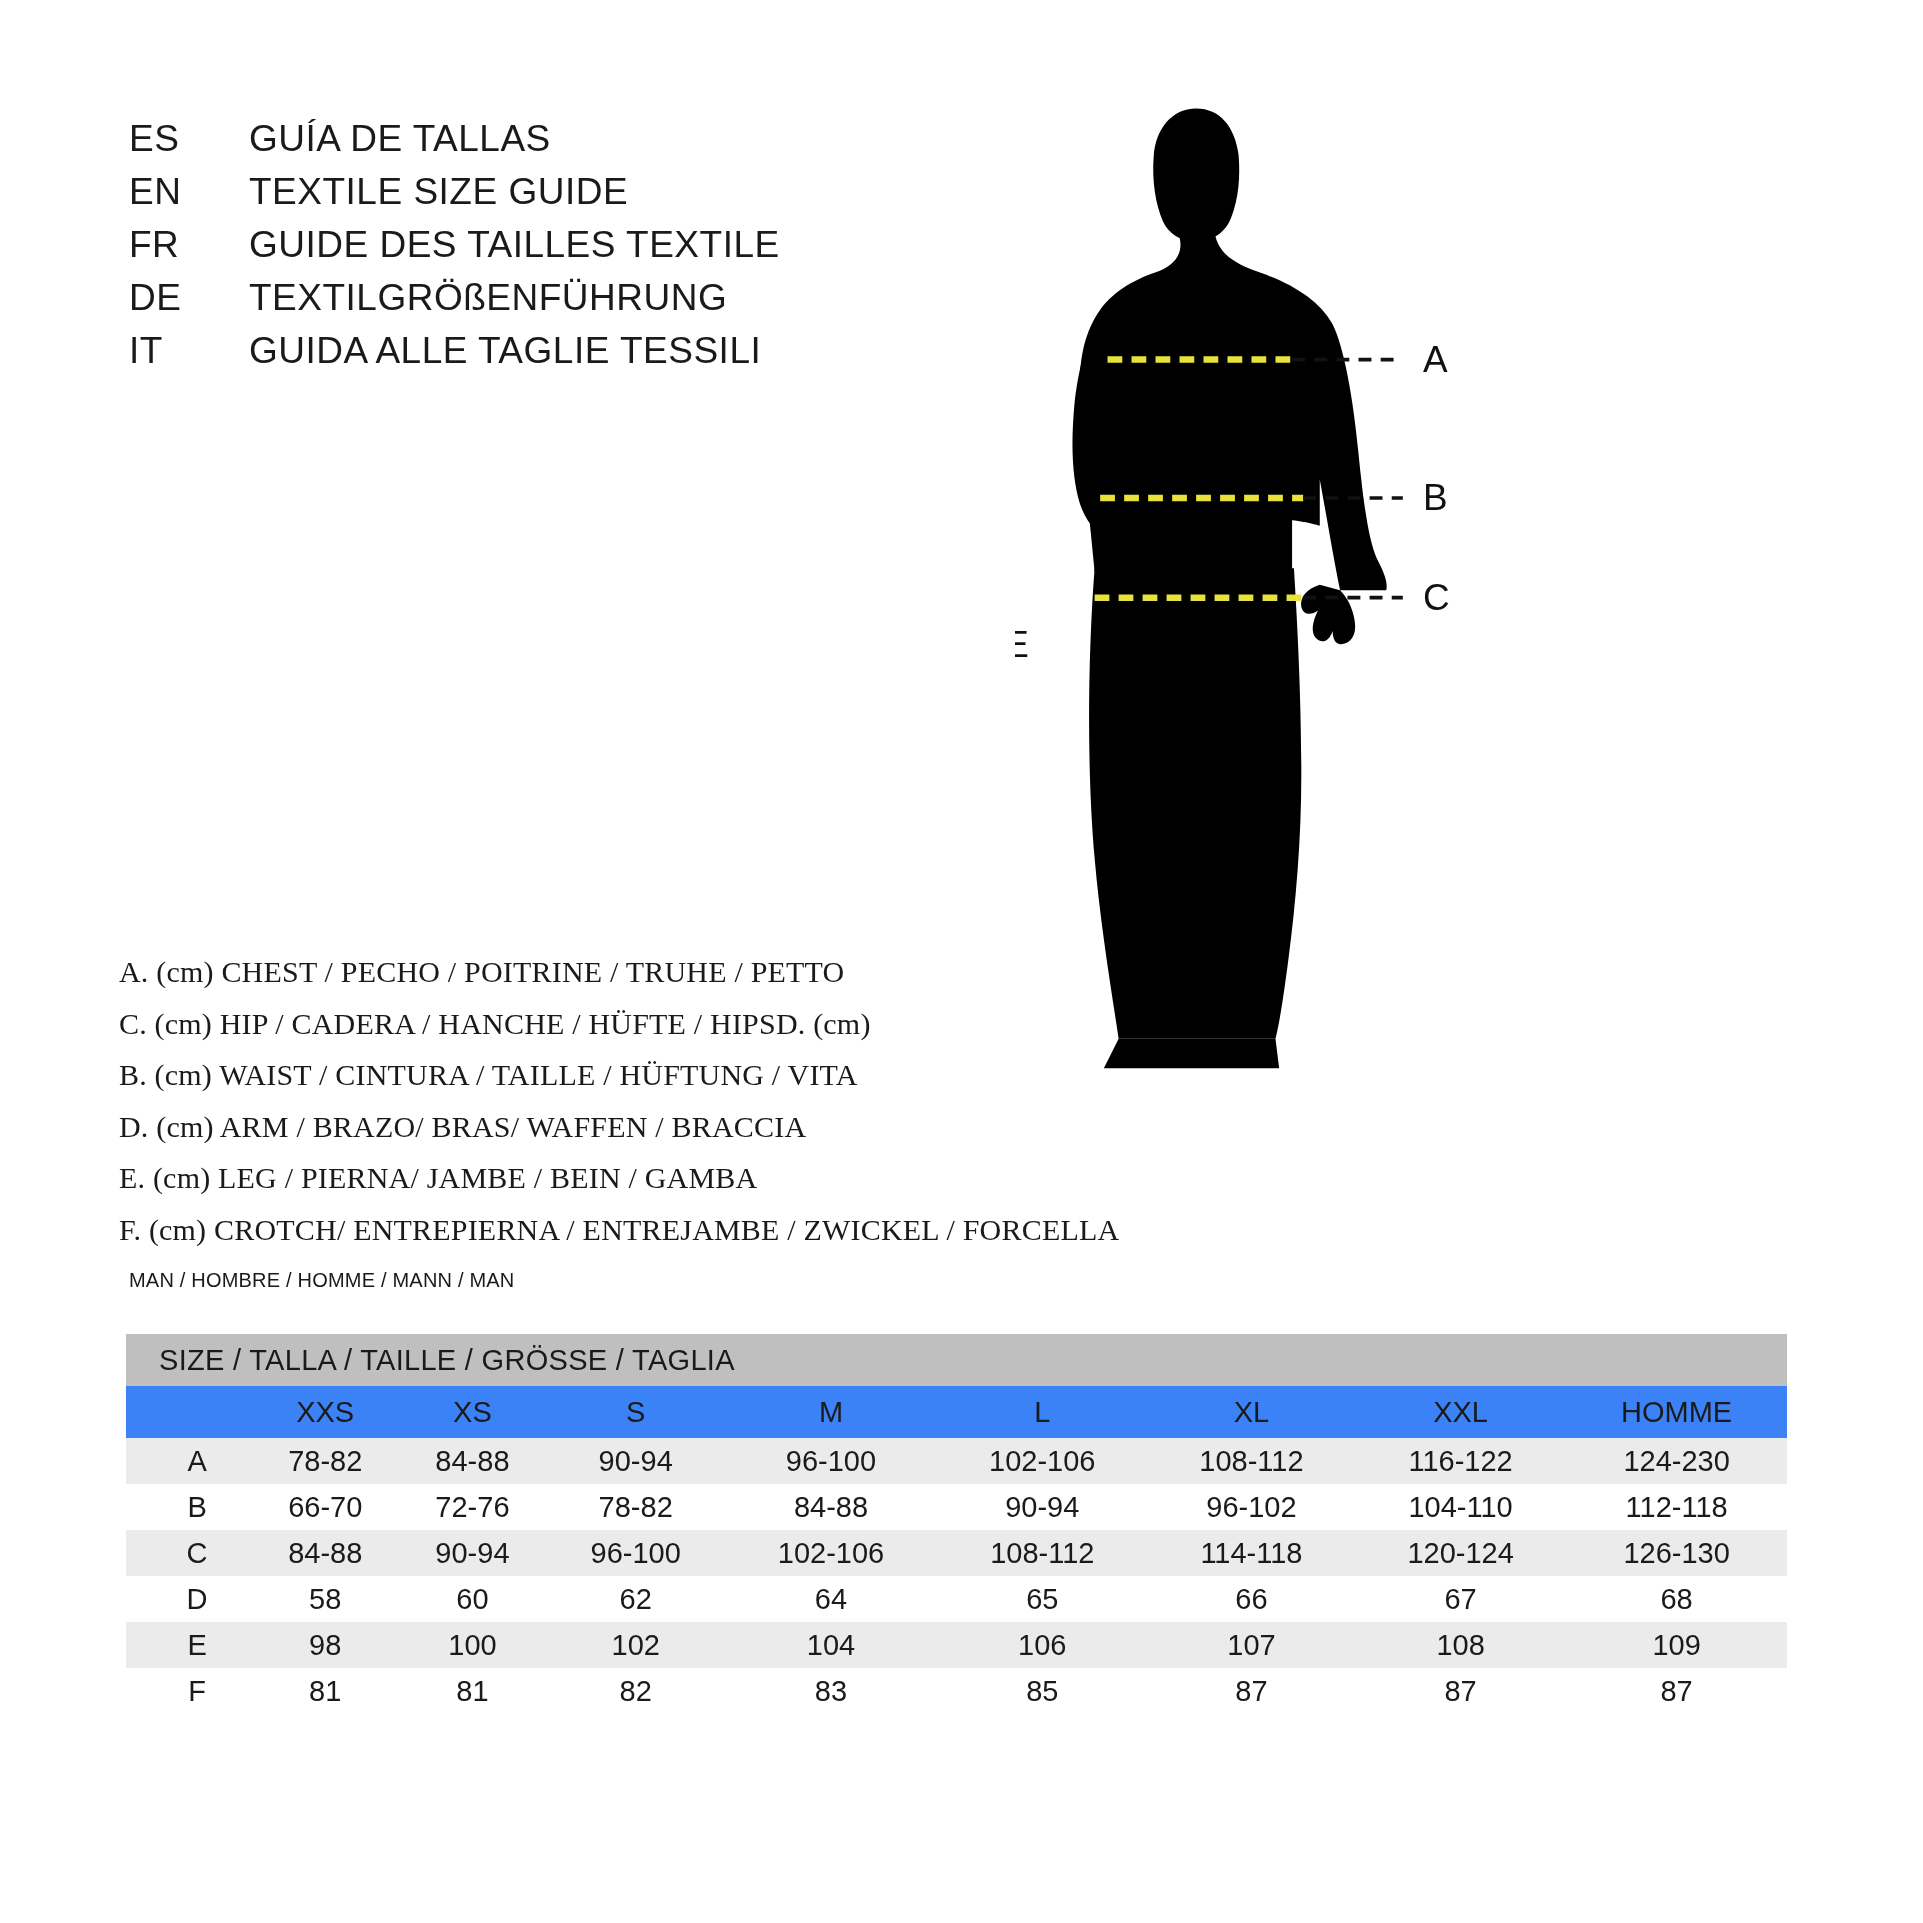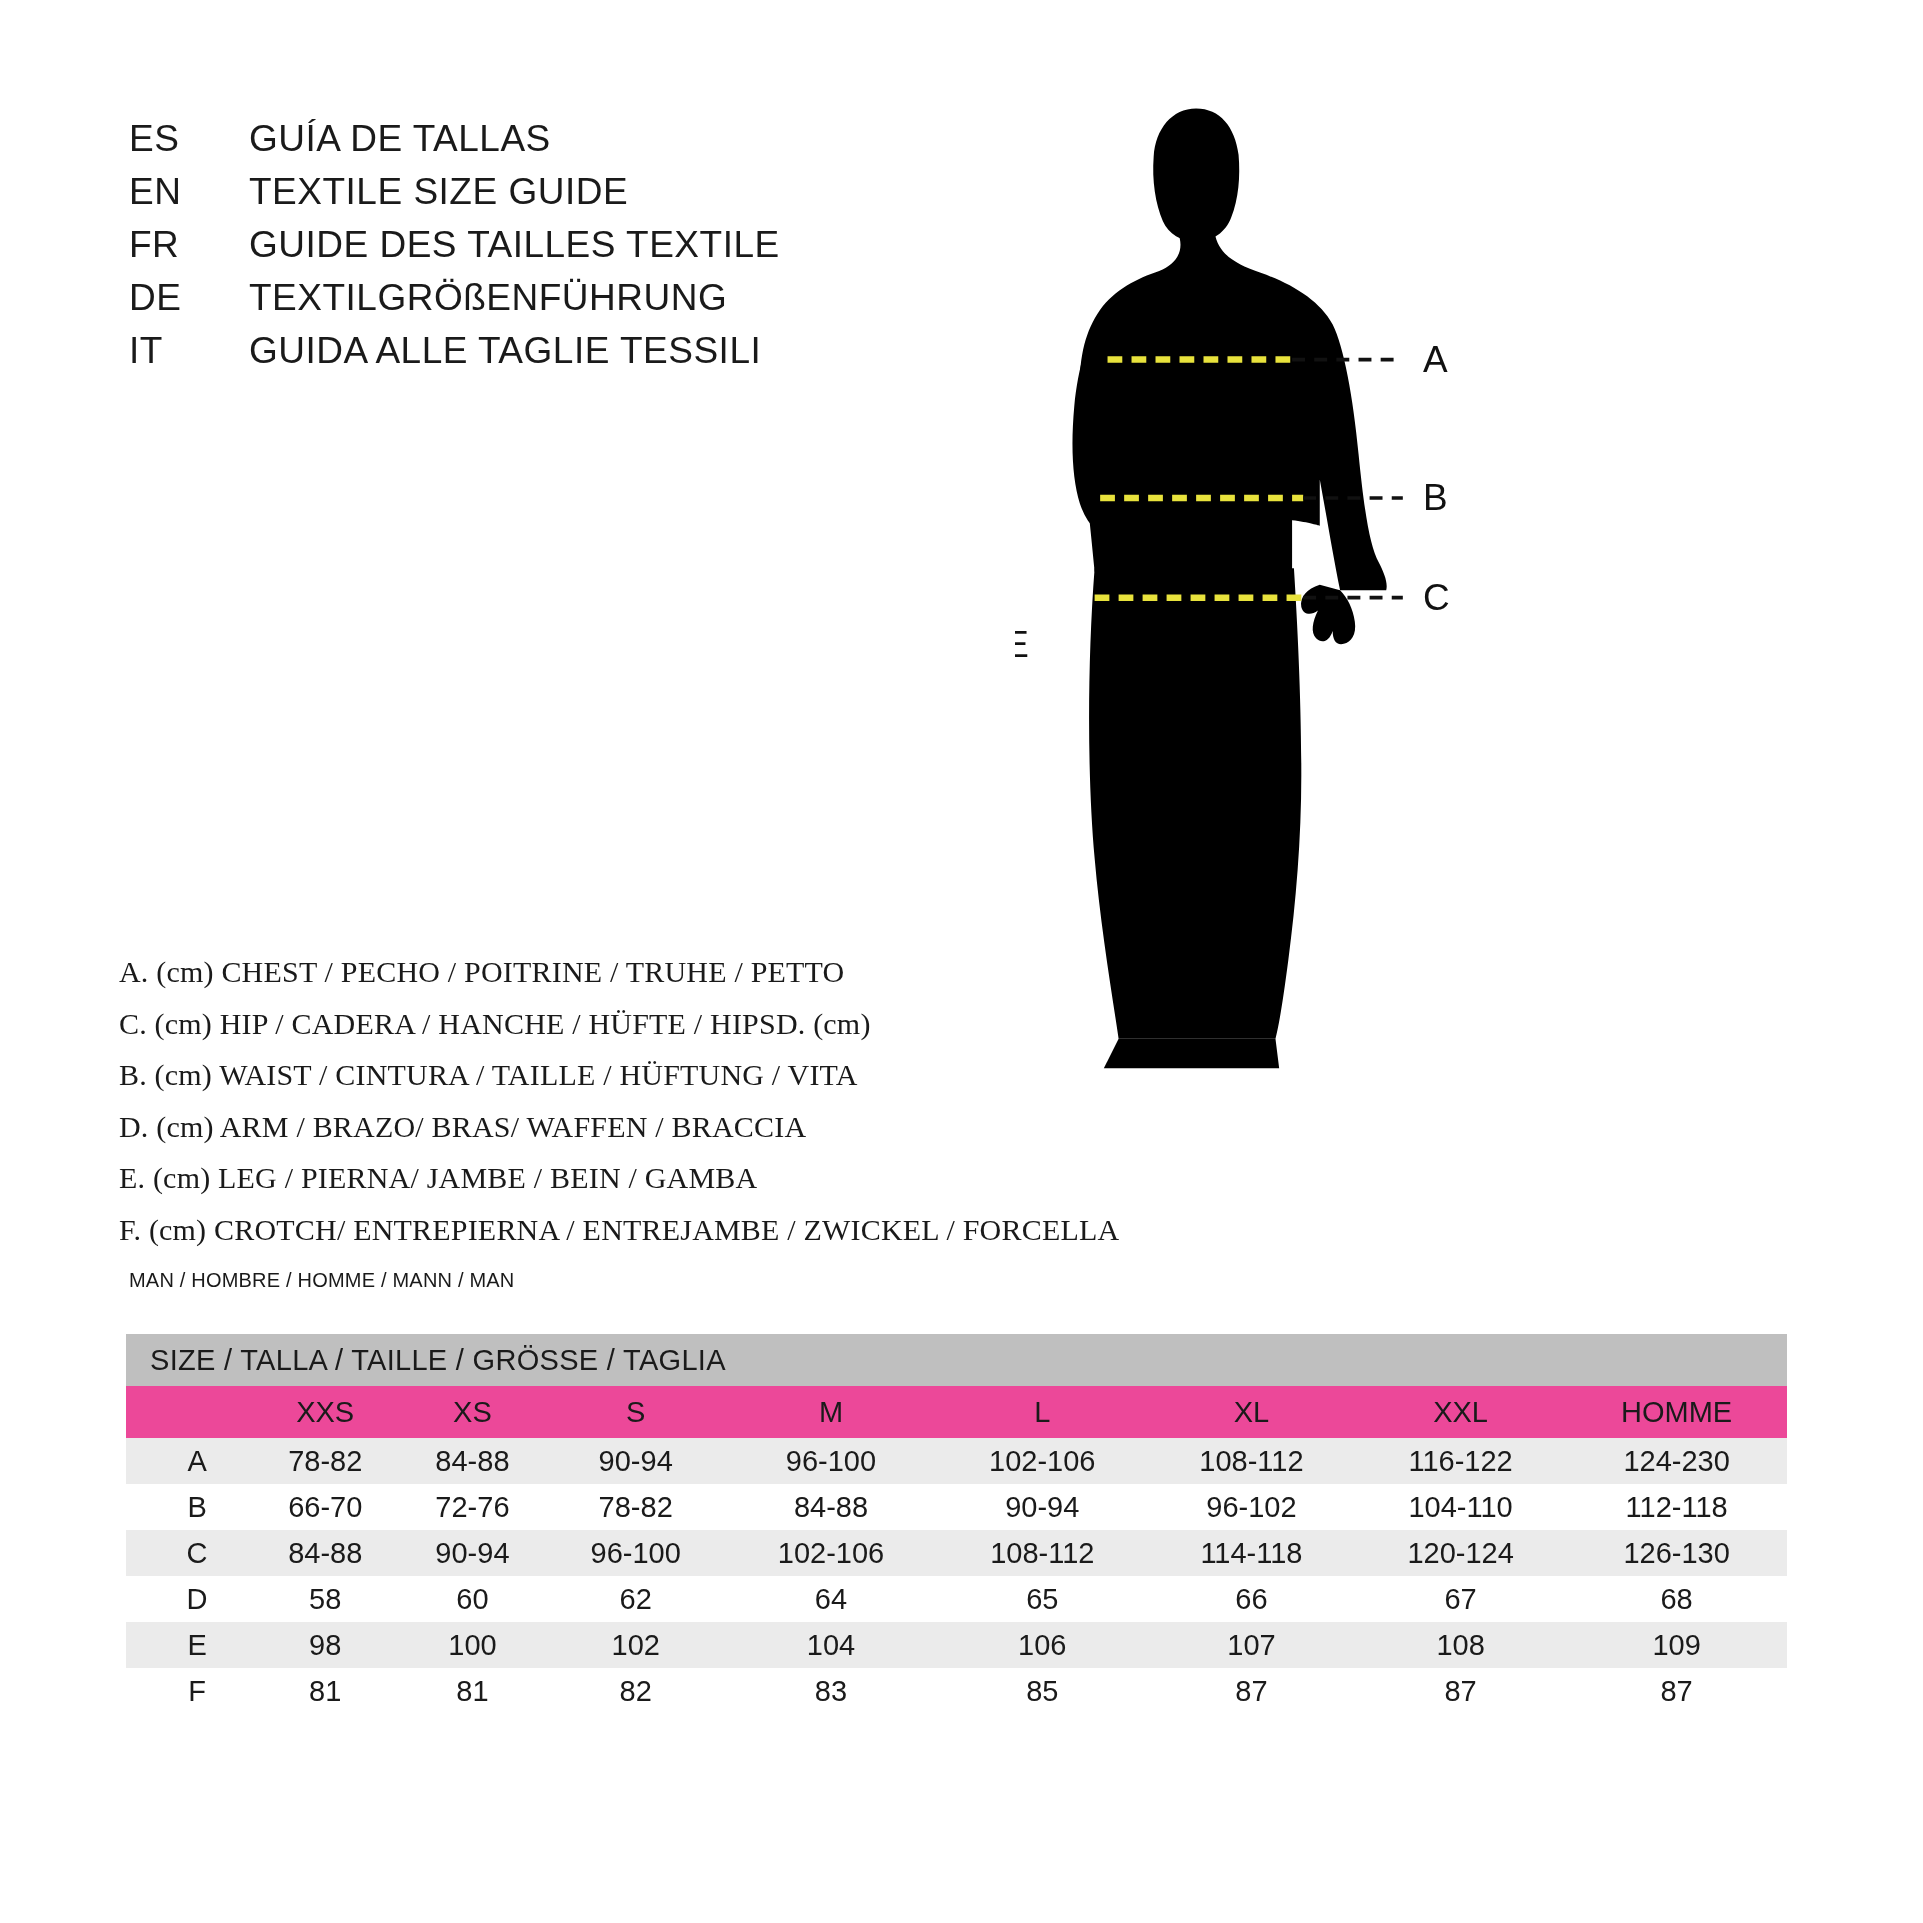--- a/index.html
+++ b/index.html
@@ -84,38 +84,38 @@
   .size-table td, .size-table th {
     padding: 0;
     font-weight: normal;
     text-align: center;
     height: 46px;
     color: #1a1a1a;
   }
   .hdr-row td {
     background: #bfbfbf;
     text-align: left;
-    padding-left: 24px;
+    padding-left: 33px;
     height: 52px;
     font-size: 29px;
     letter-spacing: 0.3px;
   }
   .col-label {
     width: 109px;
     text-align: left;
     padding-left: 16.6px !important;
   }
   .row-alt td {
     background: #ebebeb;
   }
   .row-plain td {
     background: #ffffff;
   }
   .sizes-row td {
-    background: #ec4899;
+    background: #3b82f6;
     height: 52px;
   }
 </style>
 </head>
 <body>
 
 <div class="titles">
   <div class="title-row">
     <span class="title-lang">ES</span>
     <span class="title-text">GUÍA DE TALLAS</span>

